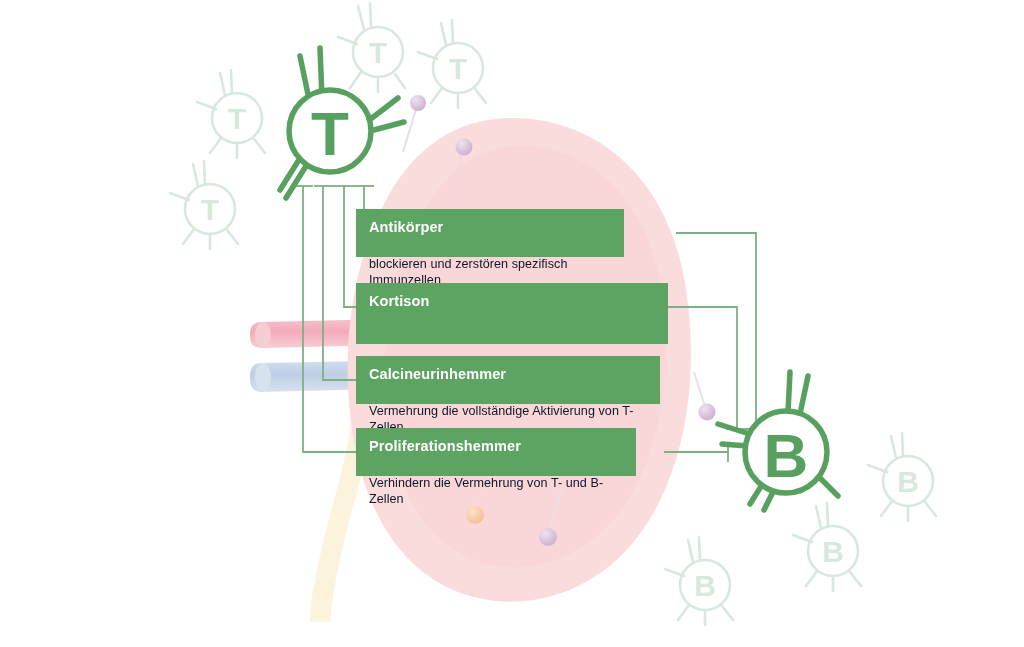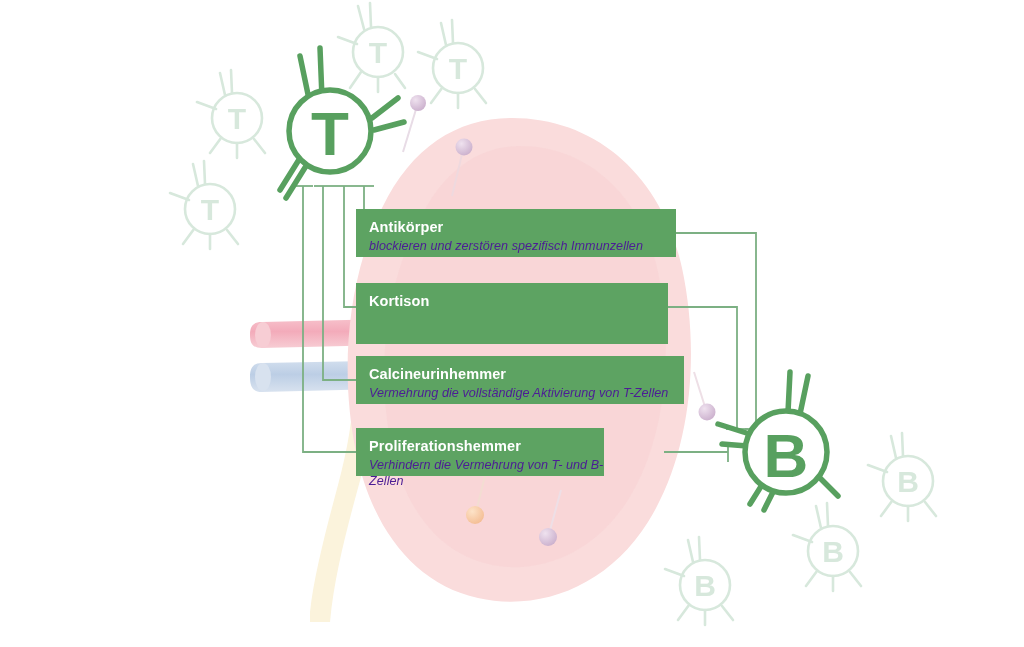--- a/index.html
+++ b/index.html
@@ -39,32 +39,31 @@
     line-height: 1.28;
     letter-spacing: 0.1px;
     color: #ffffff;
     display: block;
   }
   .label-sub {
     font-size: 12.6px;
     font-weight: normal;
     line-height: 1.3;
     letter-spacing: 0.05px;
-    color: #4c1d95;
+    color: #0f172a;
     display: block;
-    margin-top: 1px;
-    font-style: italic;
+    margin-top: 19px;
   }
   .label-sub .em {
     font-weight: bold;
   }
-  #box-0 { left: 356px; top: 209px; width: 320px; height: 48px; }
+  #box-0 { left: 356px; top: 209px; width: 268px; height: 48px; }
   #box-1 { left: 356px; top: 283px; width: 312px; height: 61px; }
-  #box-2 { left: 356px; top: 356px; width: 328px; height: 48px; }
-  #box-3 { left: 356px; top: 428px; width: 248px; height: 48px; }
+  #box-2 { left: 356px; top: 356px; width: 304px; height: 48px; }
+  #box-3 { left: 356px; top: 428px; width: 280px; height: 48px; }
 </style>
 </head>
 <body>
 
 <div id="stage">
 
   <svg id="art" viewBox="0 0 1024 647" xmlns="http://www.w3.org/2000/svg">
 
     <defs>
       <radialGradient id="pinPurple" cx="35%" cy="30%" r="75%">

